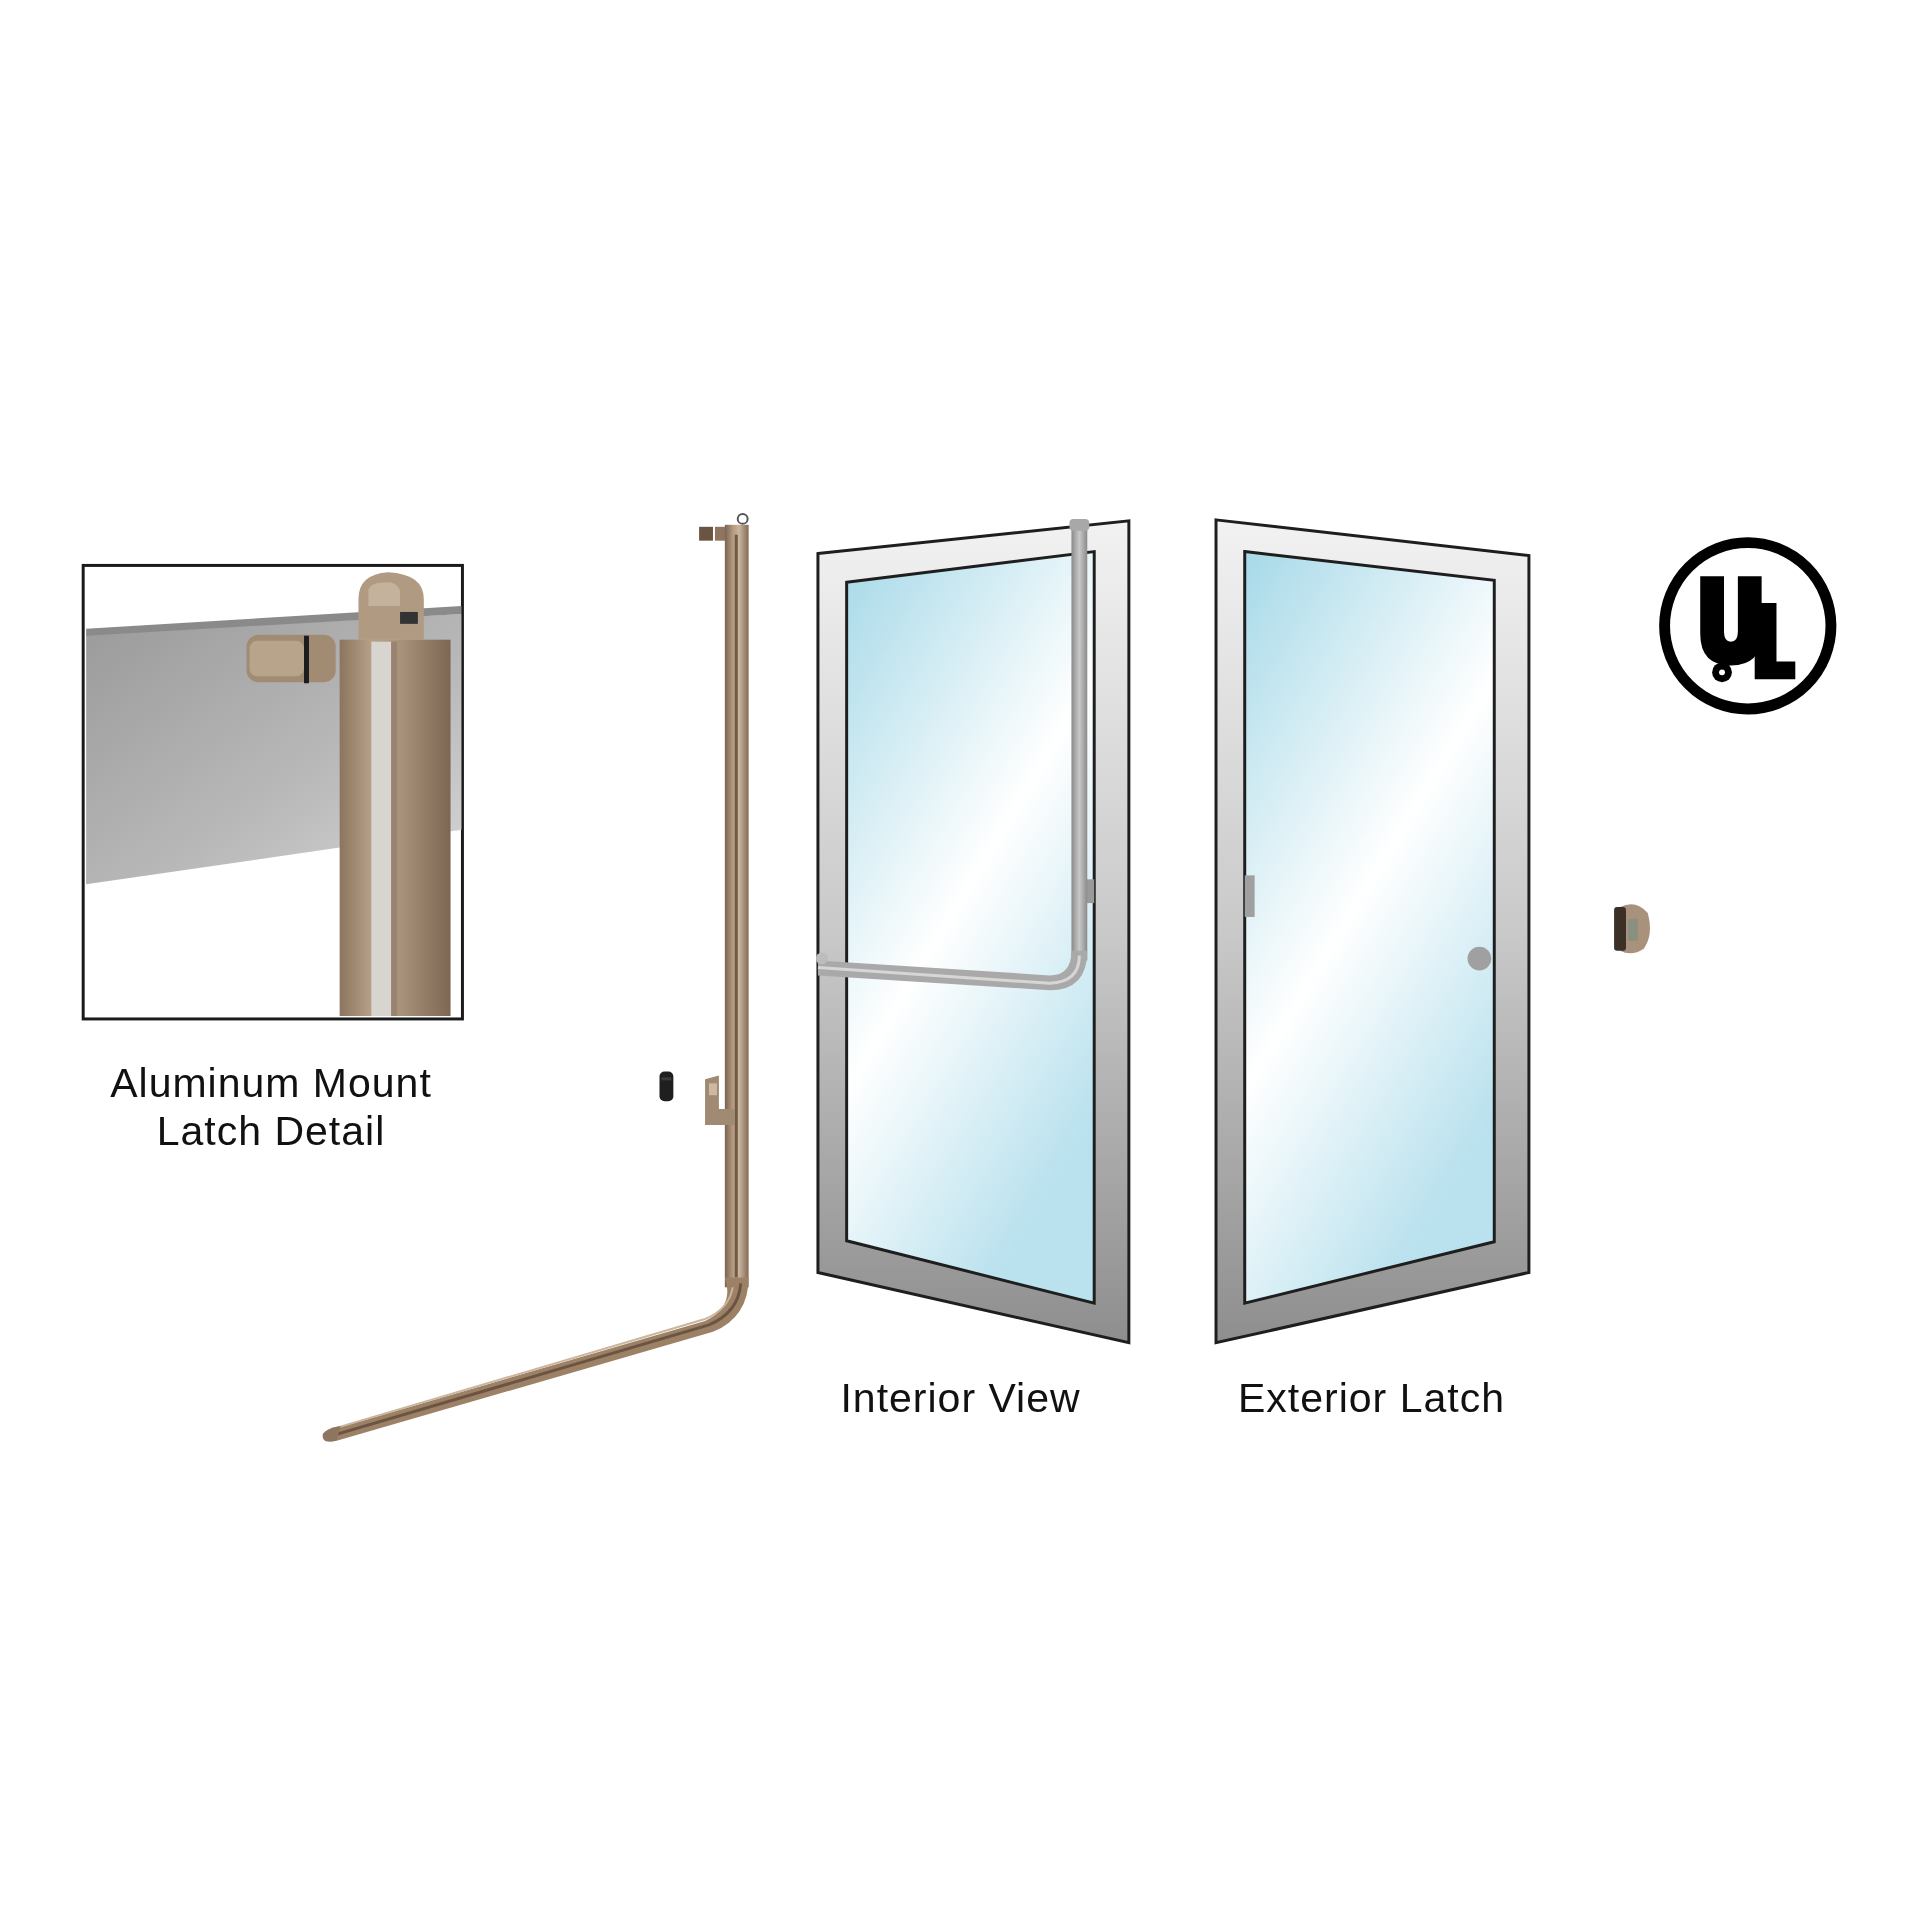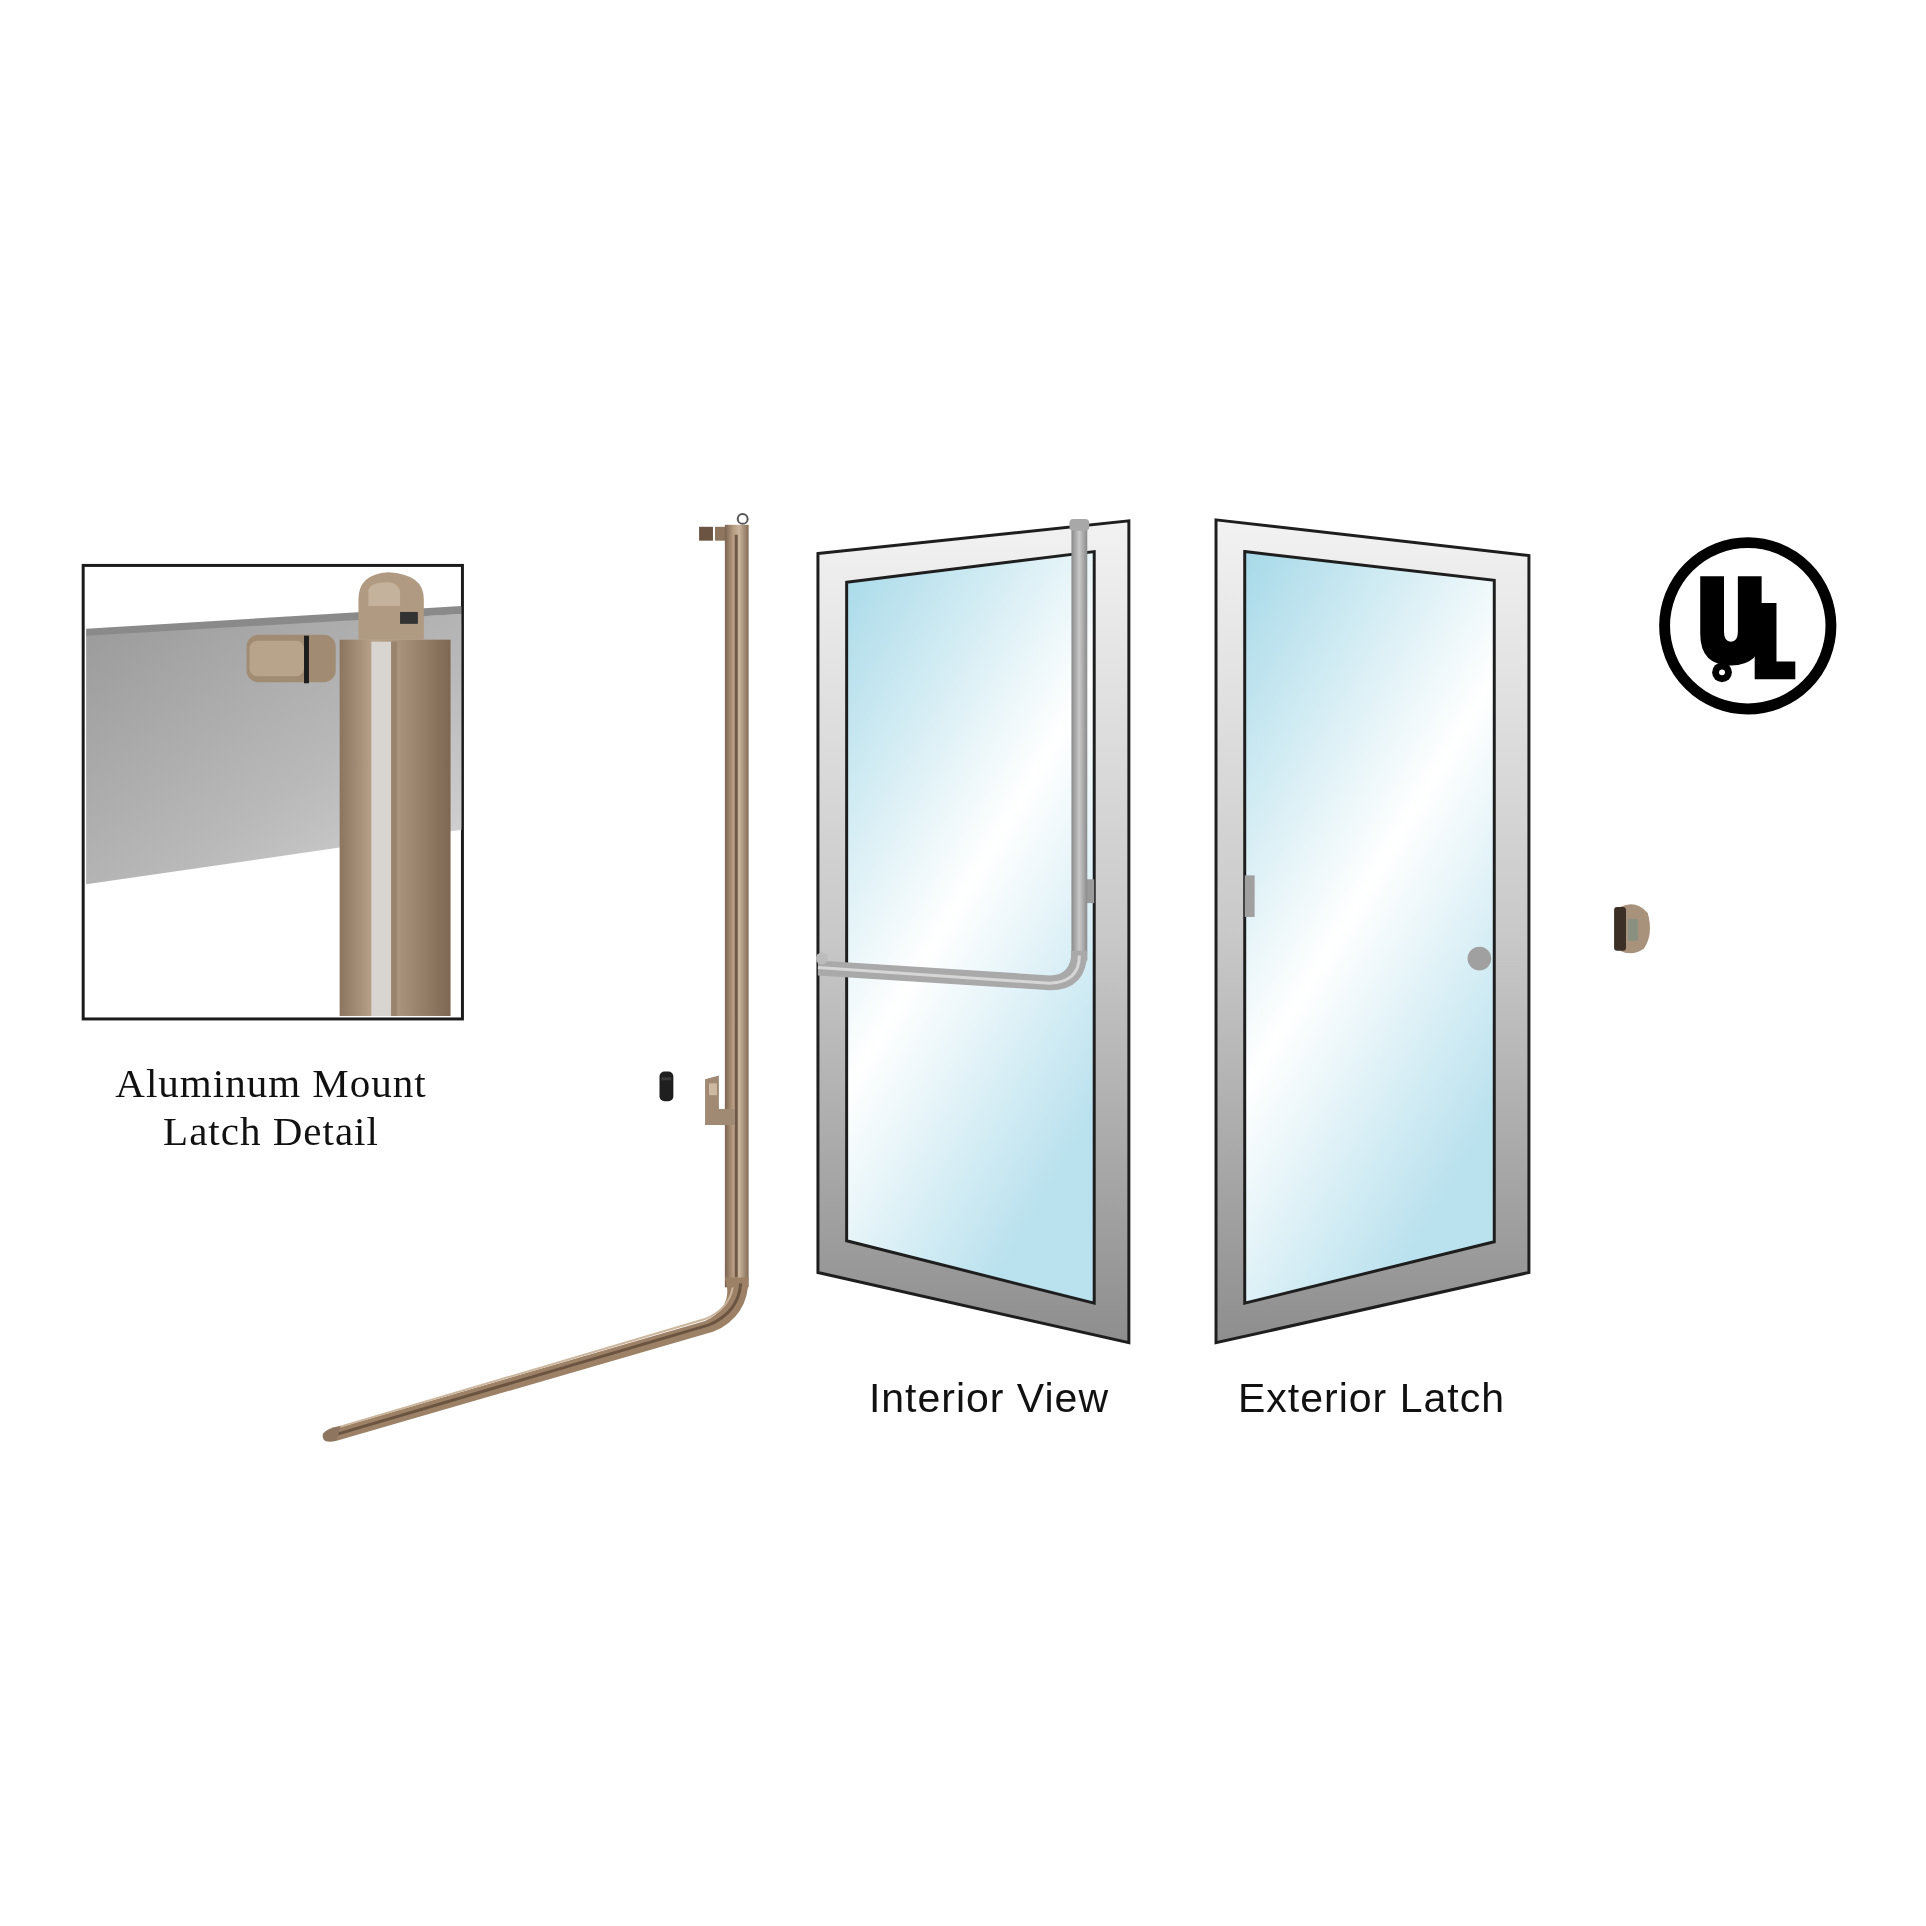--- a/index.html
+++ b/index.html
@@ -27,30 +27,29 @@
     font-size: 41px;
     letter-spacing: 1px;
     text-align: center;
     line-height: 48px;
     white-space: nowrap;
   }
   .label-detail {
     left: 83px;
     top: 1059px;
     width: 376px;
-    font-family: Liberation Serif, serif;
   }
   .label-detail span {
     display: block;
   }
   .label-interior {
     left: 812px;
     top: 1374px;
     width: 297px;
-    text-align: right;
+    text-align: center;
   }
   .label-exterior {
     left: 1238px;
     top: 1374px;
     width: 317px;
     text-align: left;
   }
 </style>
 </head>
 <body>

